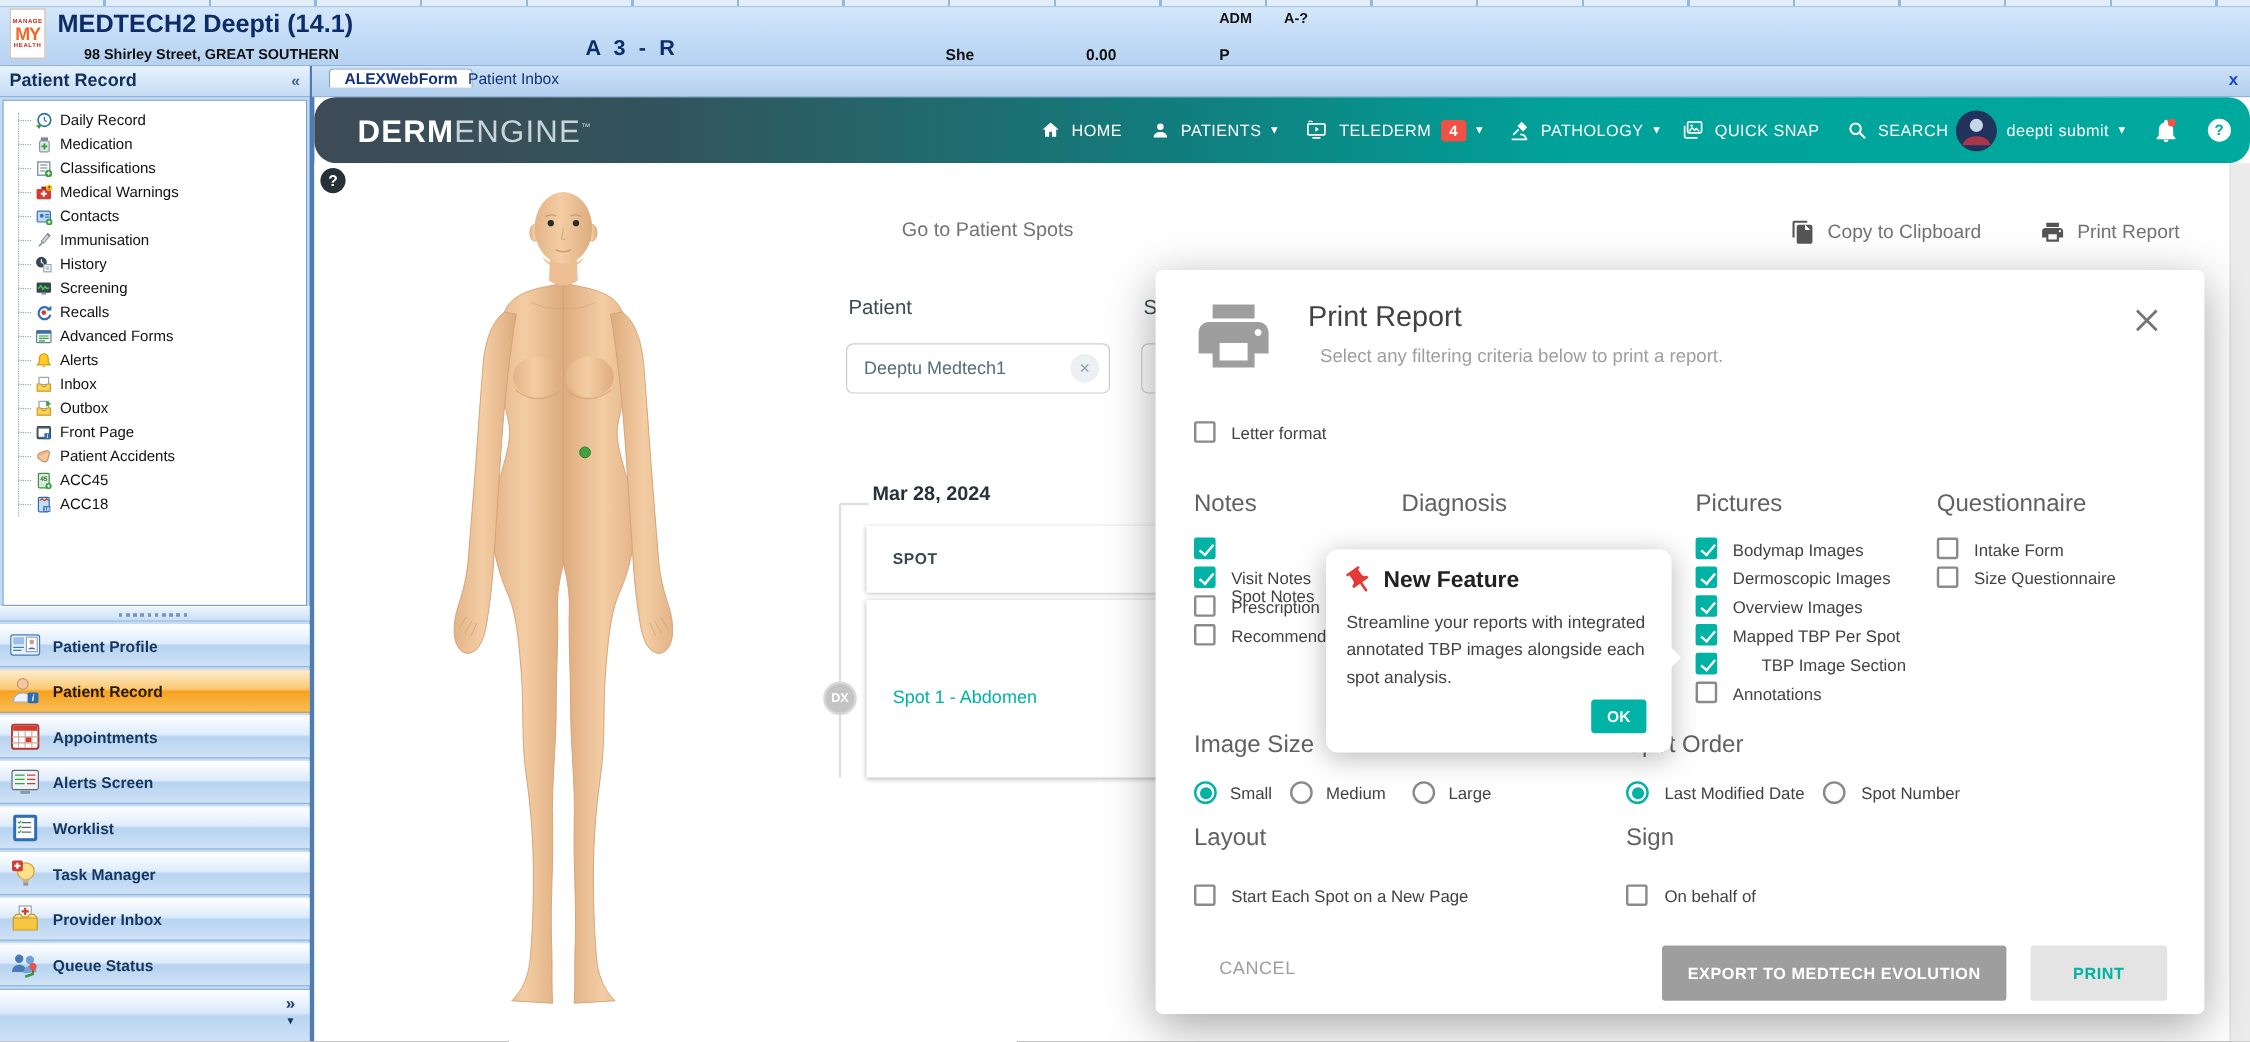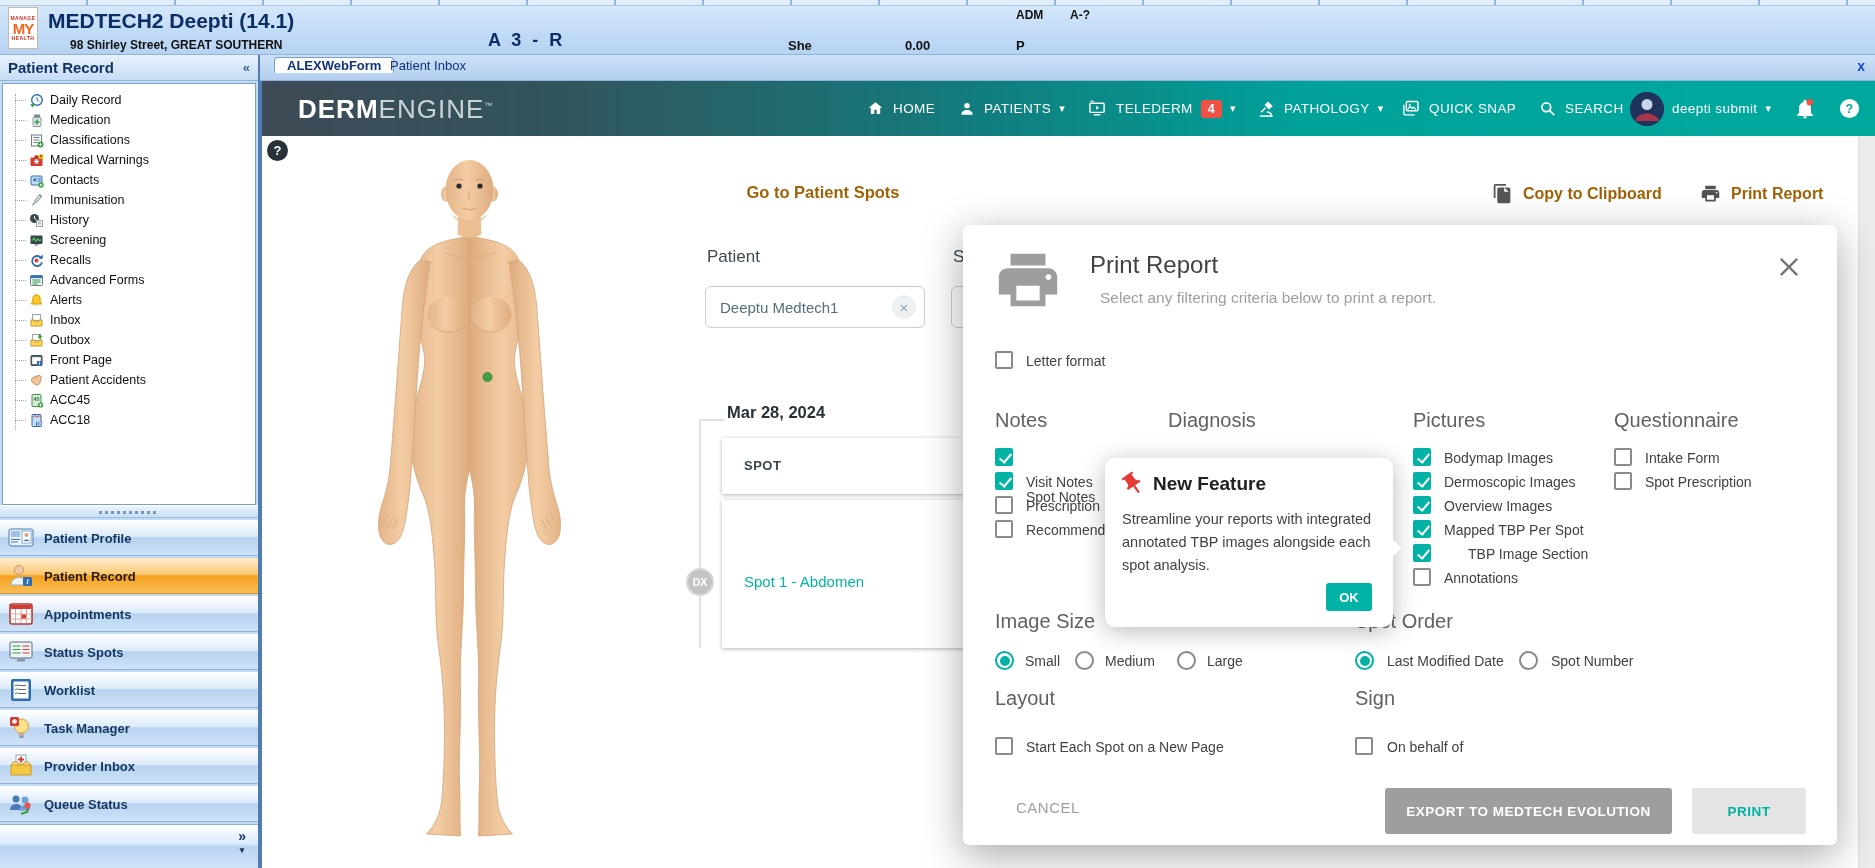--- a/index.html
+++ b/index.html
@@ -49,37 +49,37 @@
     font-size:13px; font-weight:bold; color:#14365f; }
   .navbtn.active { background:linear-gradient(180deg,#fdeccb 0%,#fbc872 45%,#f6a21f 50%,#f9bd55 100%);
     border-top:1px solid #ffe3b0; border-bottom:1px solid #d98c2b; color:#241a05; }
   .sb-footer { position:absolute; left:0; top:769px; width:258px; height:44px;
     background:linear-gradient(180deg,#ffffff,#d8e8fa 45%,#b9d4f0 50%,#cfe2f7); border-top:1px solid #8fb3da; }
   .sb-footer .chev { position:absolute; right:12px; top:5px; color:#14365f; font-weight:bold; font-size:14px; line-height:12px; text-align:center; cursor:pointer; }
 
   
   .divider { position:absolute; left:260px; top:81px; width:2px; height:787px; background:#4f7db3; }
   .navbar { position:absolute; left:262px; top:81px; width:1613px; height:55px;
-    background:linear-gradient(90deg,#3e4a56 0%,#32545c 18%,#117e7e 45%,#00a29a 65%,#00a99d 100%); }
+    background:linear-gradient(90deg,#3e4a56 0%,#32545c 18%,#117e7e 45%,#00a29a 65%,#00a99d 100%);border-radius:18px; }
   .logo { position:absolute; left:36px; top:13px; font-size:26px; letter-spacing:1px; color:#fff; }
   .logo .bold { font-weight:bold; }
   .logo .light { font-weight:normal; color:#c9d4d8; }
   .logo .tm { font-size:8px; vertical-align:super; color:#c9d4d8; }
   .nitem { position:absolute; top:0; height:55px; display:flex; align-items:center; gap:8px; color:#fff; font-size:13.5px; font-weight:500; letter-spacing:.4px; cursor:pointer; white-space:nowrap; }
   .caret { font-size:11px; color:#fff; }
   .badge { background:#ef5244; color:#fff; border-radius:3px; font-size:12.5px; font-weight:bold; padding:2px 7px; }
   .avatar { width:34px; height:34px; border-radius:50%; overflow:hidden; position:relative; background:#20335c; flex:0 0 auto; }
 
   
   .content { position:absolute; left:262px; top:136px; width:1613px; height:732px; background:#fff; }
   .helpdot { position:absolute; left:267px; top:140px; width:21px; height:21px; border-radius:50%; background:#263238; color:#fff;
     font-size:13px; font-weight:bold; display:flex; align-items:center; justify-content:center; cursor:pointer; }
   .scrollstrip { position:absolute; right:0; top:136px; width:17px; height:732px; background:#ececec; border-left:1px solid #dcdcdc; }
 
-  .tealink { color:#a16207; font-weight:700; cursor:pointer; white-space:nowrap; }
+  .tealink { color:#737373; font-weight:400; cursor:pointer; white-space:nowrap; }
   .iconlink { position:absolute; display:flex; align-items:center; gap:10px; font-size:16px; cursor:pointer; }
 
   .fieldlabel { position:absolute; font-size:17px; color:#3c4a52; font-weight:500; }
   .input { position:absolute; width:220px; height:42px; border:1px solid #c9ced1; border-radius:6px; background:#fff; display:flex; align-items:center; padding:0 8px 0 14px; }
   .input .val { font-size:15px; color:#546e7a; flex:1; }
   .clearbtn { width:24px; height:24px; border-radius:50%; background:#edf0f2; color:#90a4ae; font-size:15px; display:flex; align-items:center; justify-content:center; cursor:pointer; }
 
   .tl-v { position:absolute; left:699px; top:420px; width:2px; height:228px; background:#e0e0e0; }
   .tl-h { position:absolute; left:700px; top:419px; width:24px; height:2px; background:#e0e0e0; }
   .datehdr { position:absolute; left:727px; top:403px; font-size:16.5px; font-weight:bold; color:#263238; }
@@ -337,21 +337,21 @@
         </svg>
         <span>Appointments</span>
       </div>
     <div class="navbtn" style="top:579px">
         <svg width="26" height="26" viewBox="0 0 26 26">
           <rect x="2" y="3" width="22" height="16" rx="1.5" fill="#eef3f7" stroke="#5a6b7a"></rect>
           <path d="M4.5 7h8M4.5 10.5h8M4.5 14h8" stroke="#35a13a"></path>
           <path d="M14.5 7h7M14.5 10.5h7M14.5 14h7" stroke="#d23c32"></path>
           <rect x="9" y="20" width="8" height="2.5" fill="#8a97a1"></rect>
         </svg>
-        <span>Status Spots</span>
+        <span>Alerts Screen</span>
       </div>
     <div class="navbtn" style="top:655px">
         <svg width="26" height="26" viewBox="0 0 26 26">
           <circle cx="13.5" cy="11" r="7" fill="#ffe08c" stroke="#d5a43a"></circle>
           <rect x="11" y="17.5" width="5" height="3" fill="#c9b089"></rect>
           <rect x="11.5" y="20.5" width="4" height="2.5" fill="#8a97a1"></rect>
           <rect x="2" y="2" width="9" height="9" rx="1.5" fill="#d23c32"></rect>
           <path d="M6.5 4v5M4 6.5h5" stroke="#fff" stroke-width="1.8"></path>
         </svg>
         <span>Task Manager</span>
@@ -574,21 +574,21 @@
     <div class="cb on" style="left:450px;top:295px;"></div>
     <div class="lbl" style="left:481px;top:297px;">Mapped TBP Per Spot</div>
     <div class="cb on" style="left:450px;top:319px;"></div>
     <div class="lbl" style="left:505px;top:321px;text-align:center;">TBP Image Section</div>
     <div class="cb" style="left:450px;top:343px;"></div>
     <div class="lbl" style="left:481px;top:345px;">Annotations</div>
 
     <div class="cb" style="left:651px;top:223px;"></div>
     <div class="lbl" style="left:682px;top:225px;">Intake Form</div>
     <div class="cb" style="left:651px;top:247px;"></div>
-    <div class="lbl" style="left:682px;top:249px;">Spot Prescription</div>
+    <div class="lbl" style="left:682px;top:249px;">Size Questionnaire</div>
 
     <div class="hdr" style="left:32px;top:385px;">Image Size</div>
     <div class="rd on" style="left:32px;top:426px;"></div>
     <div class="lbl" style="left:62px;top:428px;">Small</div>
     <div class="rd" style="left:112px;top:426px;"></div>
     <div class="lbl" style="left:142px;top:428px;">Medium</div>
     <div class="rd" style="left:214px;top:426px;"></div>
     <div class="lbl" style="left:244px;top:428px;">Large</div>
 
     <div class="hdr" style="left:392px;top:385px;">Spot Order</div>

